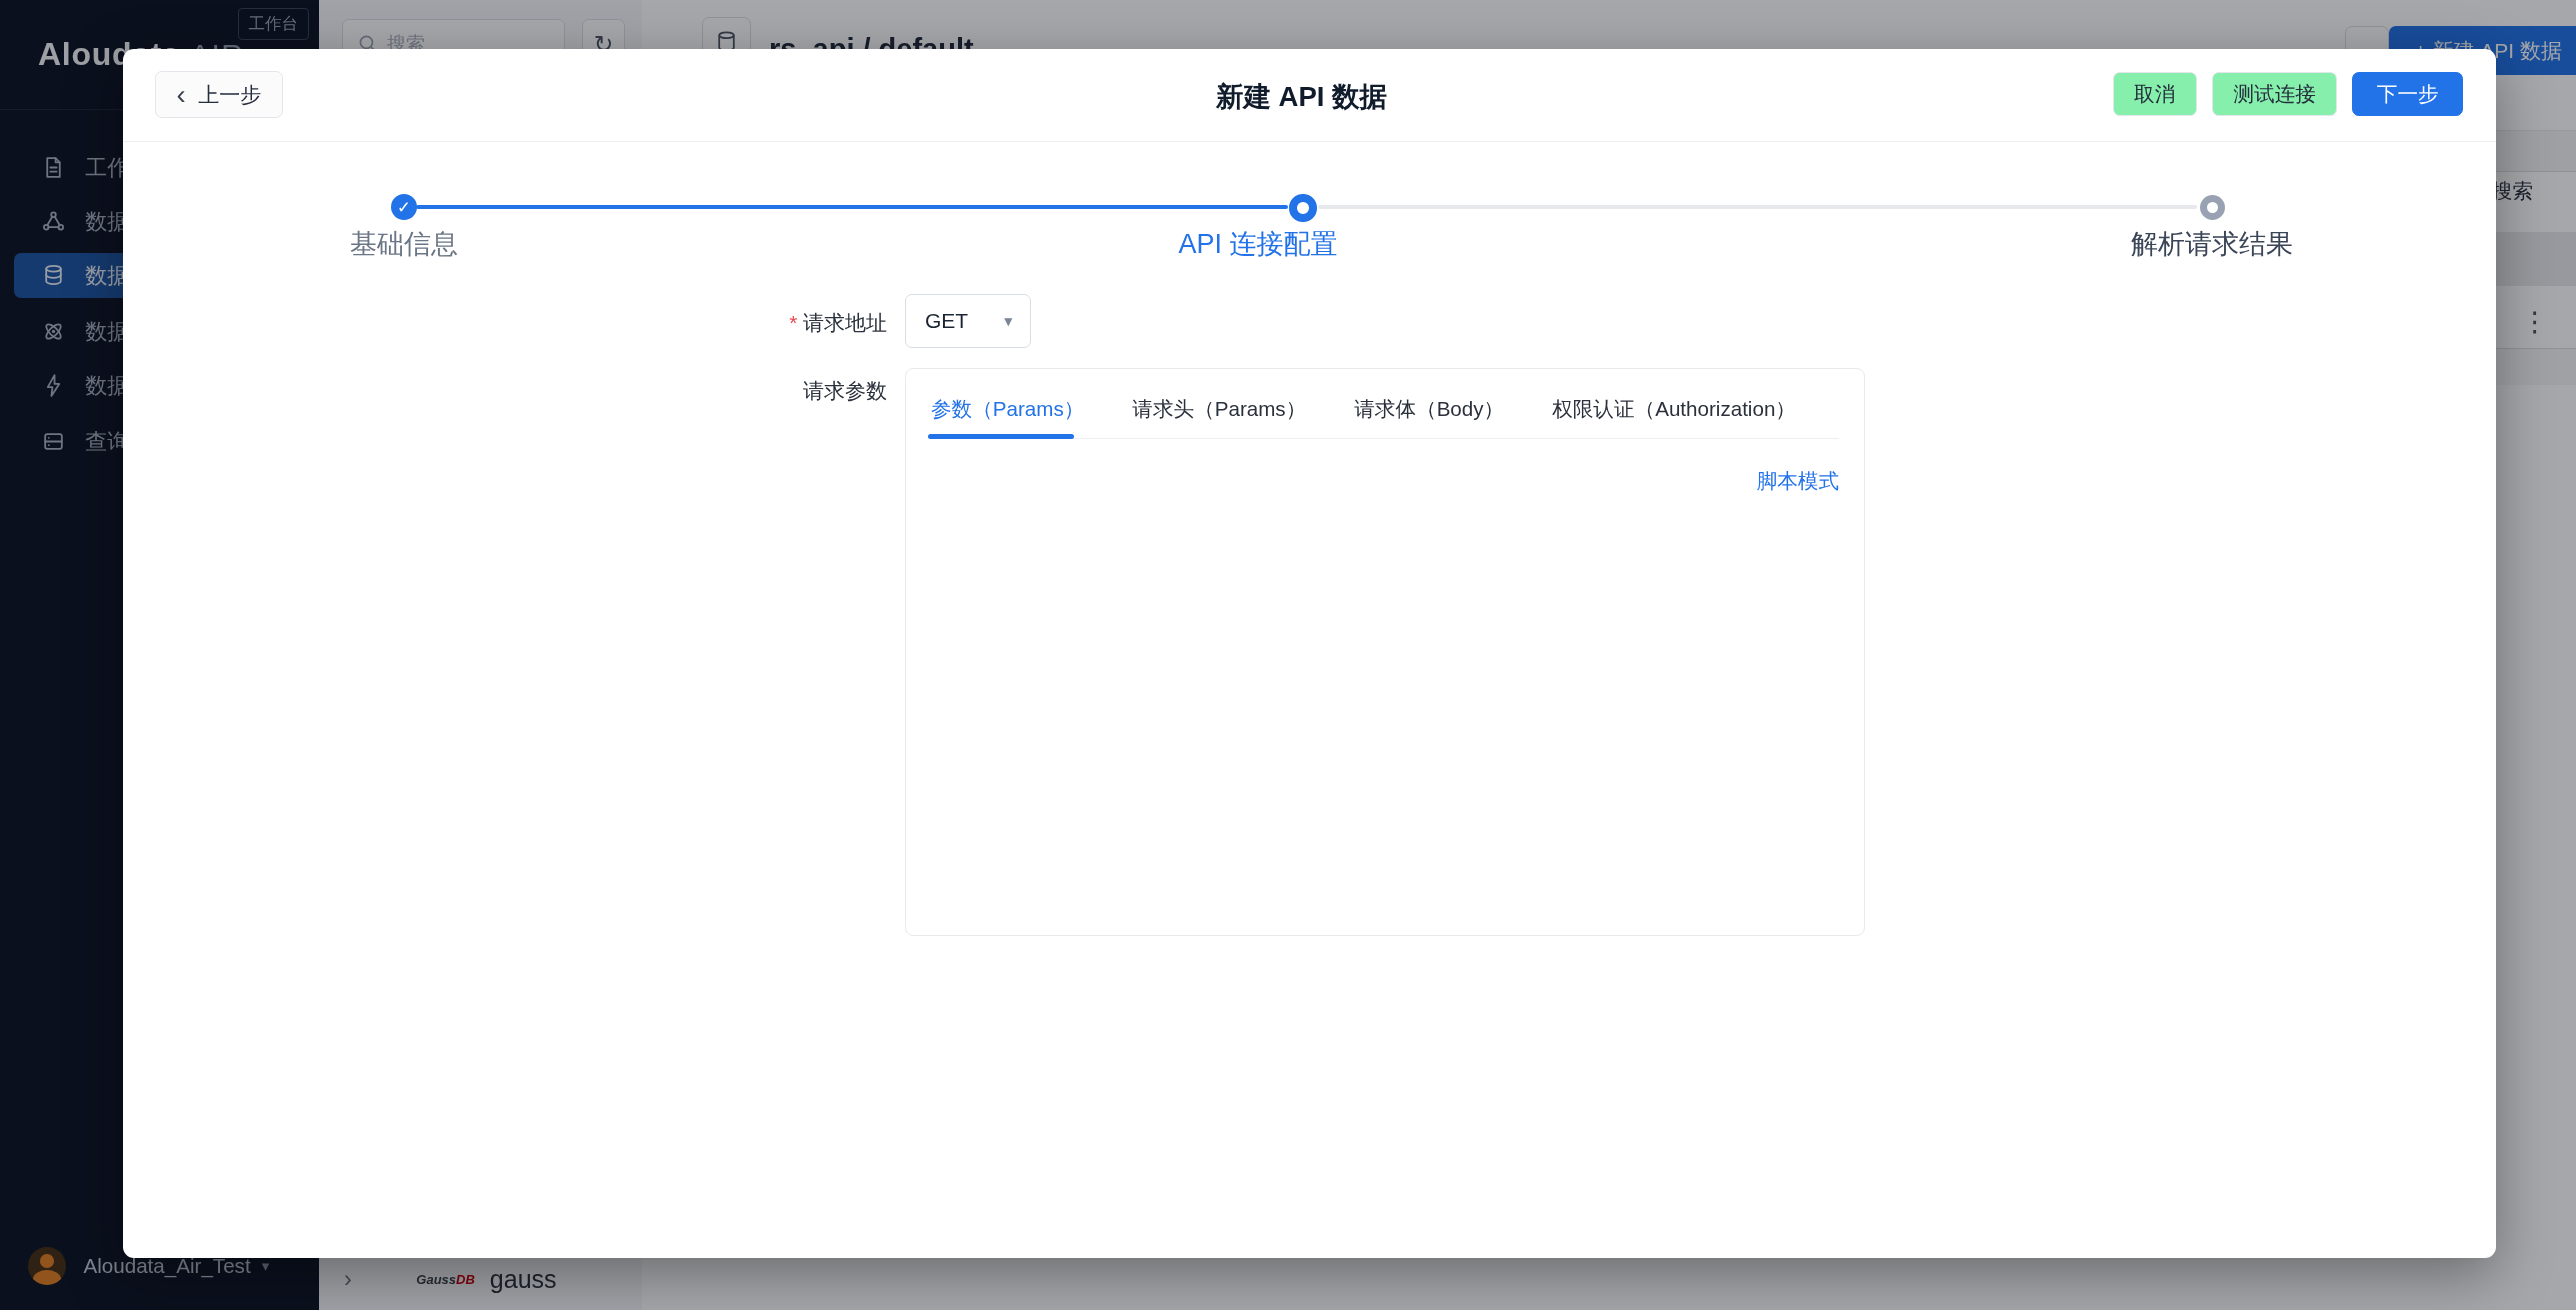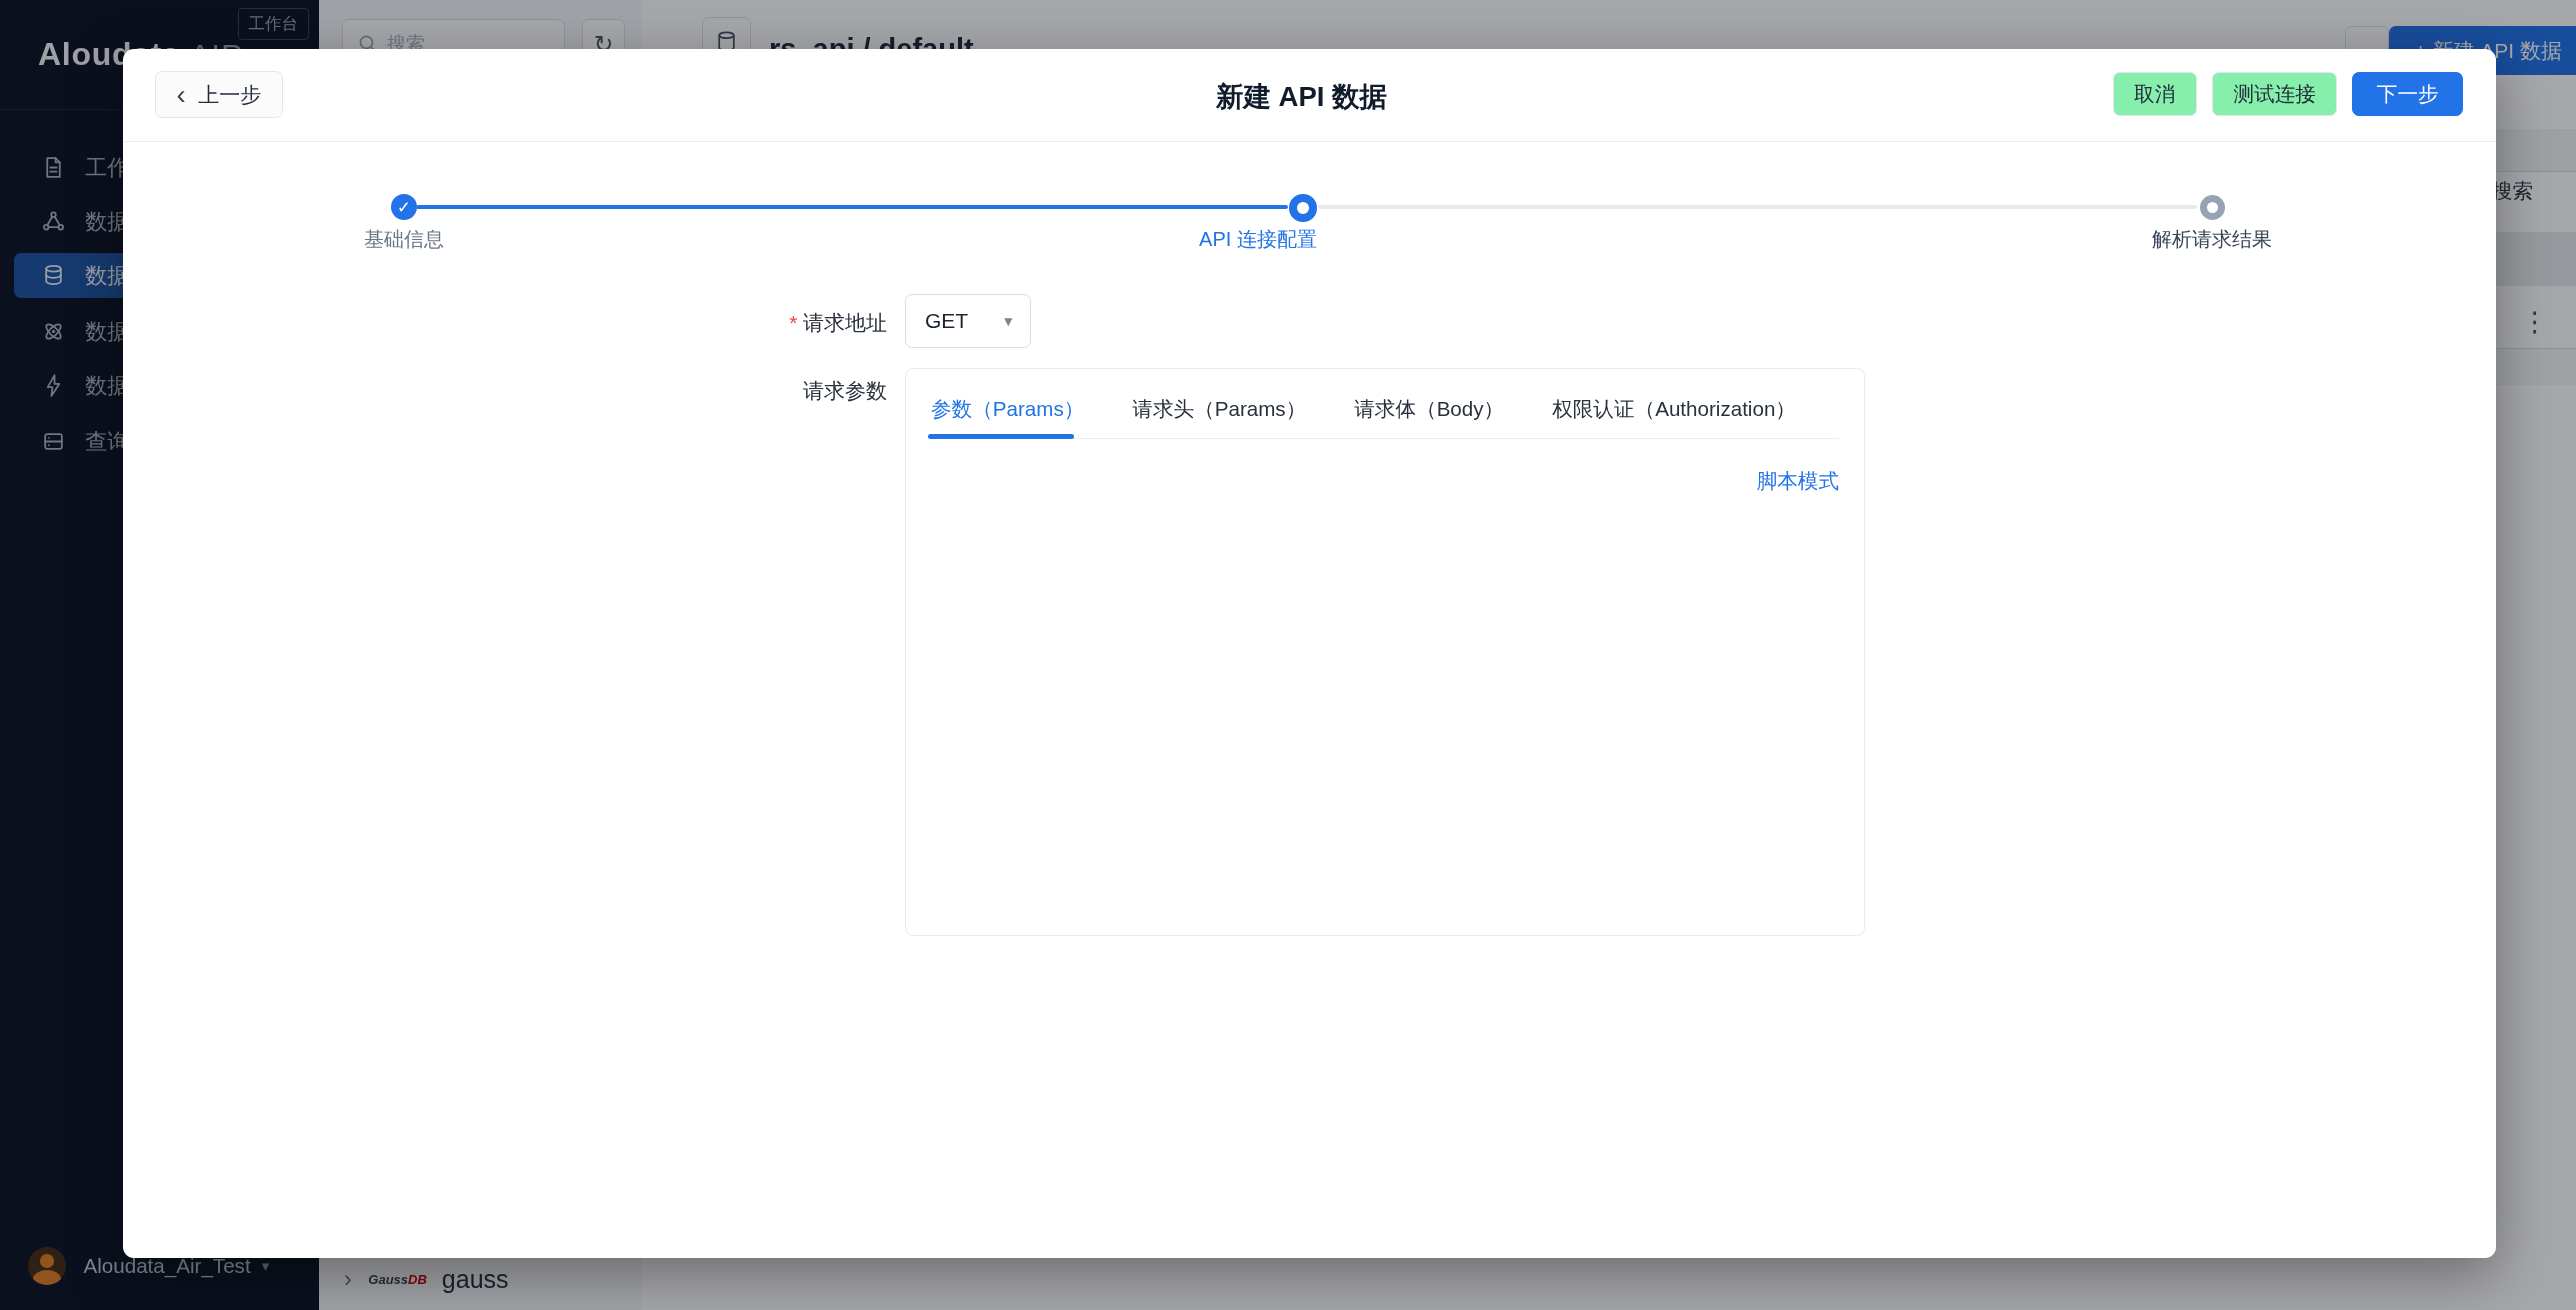--- a/index.html
+++ b/index.html
@@ -36,21 +36,21 @@
                  border:1.4px solid #DCDFE5; border-radius:6.9px; display:flex; align-items:center; }
   .tree-search svg { width:20.6px; height:20.6px; margin-left:13.7px; stroke:#9AA3B4; fill:none; stroke-width:2; flex:none; }
   .tree-search input { border:none; outline:none; background:transparent; font-size:19px; color:#2A313C;
                        width:165px; margin-left:9.6px; font-family:inherit; }
   .tree-search input::placeholder { color:#A7AFBD; }
   .tree-refresh { position:absolute; left:263px; top:19px; width:43px; height:49px; background:#fff;
                   border:1.4px solid #DCDFE5; border-radius:6.9px; color:#4B5563; font-size:23.4px;
                   display:flex; align-items:center; justify-content:center; cursor:pointer; }
   .tree-item { position:absolute; left:25px; top:1256px; height:47px; display:flex; align-items:center; cursor:pointer; }
   .tree-expander { color:#6B7280; font-size:23.4px; margin-right:16.5px; }
-  .gauss-logo { font-size:13px; font-weight:bold; font-style:italic; margin-right:15px; white-space:nowrap; }
+  .gauss-logo { font-size:13px; font-weight:bold; font-style:italic; margin-right:15px; white-space:nowrap;margin-left:48px; }
   .gauss-logo .g1 { color:#3A4148; } .gauss-logo .g2 { color:#C7000B; }
   .tree-item-name { color:#2A313C; font-size:25px; }
 
   
   .main { position:absolute; left:642px; top:0; right:0; bottom:0; background:#fff; }
   .topbar { position:absolute; left:0; top:0; right:0; height:131px; background:#fff; border-bottom:1.4px solid #E6E8EC; }
   .db-btn { position:absolute; left:60px; top:17px; width:49px; height:49px; border:1.4px solid #DCDFE5; border-radius:6.9px;
             background:#fff; display:flex; align-items:center; justify-content:center; color:#4B5563; cursor:pointer; }
   .db-btn svg { width:25px; height:25px; stroke:currentColor; fill:none; stroke-width:1.7; }
   .main-title { position:absolute; left:127px; top:33px; font-size:29px; font-weight:bold; color:#202A3A; }
@@ -84,21 +84,21 @@
 
   
   .step-line { position:absolute; height:4.1px; top:156px; border-radius:2.1px; }
   .step-line.blue { background:#2272E8; }
   .step-line.gray { background:#E7E9ED; }
   .step-dot { position:absolute; top:145px; border-radius:50%; }
   .dot-done { width:26px; height:26px; background:#2272E8; color:#fff; font-size:16.5px; font-weight:bold;
               display:flex; align-items:center; justify-content:center; }
   .dot-active { width:27.5px; height:27.5px; border:8.2px solid #2272E8; background:#fff; }
   .dot-pending { width:25px; height:25px; border:7.6px solid #99A2B2; background:#fff; }
-  .step-label { position:absolute; top:177px; transform:translateX(-50%); font-size:20px; white-space:nowrap; }
+  .step-label { position:absolute; top:177px; transform:translateX(-50%); font-size:27px; white-space:nowrap; }
   .step-label.done { color:#6A7585; }
   .step-label.active { color:#2272E8; font-weight:500; }
   .step-label.pending { color:#3A4557; }
 
   
   .f-label { position:absolute; font-size:21px; color:#2A313C; text-align:right; width:179px; white-space:nowrap; }
   .req { color:#E5484D; margin-right:5.5px; }
   .method-select { position:absolute; left:782px; top:245px; width:126px; height:54px; border:1.4px solid #D8DCE3;
                    border-radius:6.9px; background:#fff; display:flex; align-items:center; cursor:pointer; }
   .method-value { font-size:21px; color:#1B2432; margin-left:19px; }

